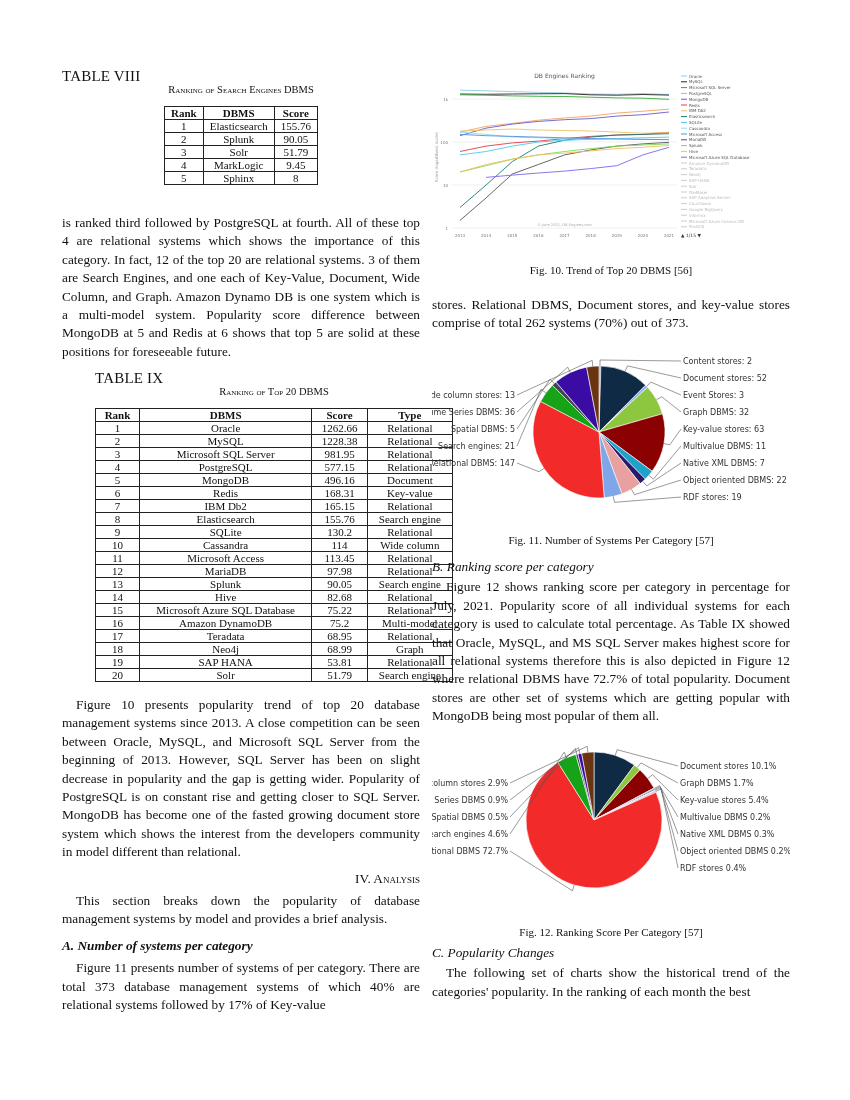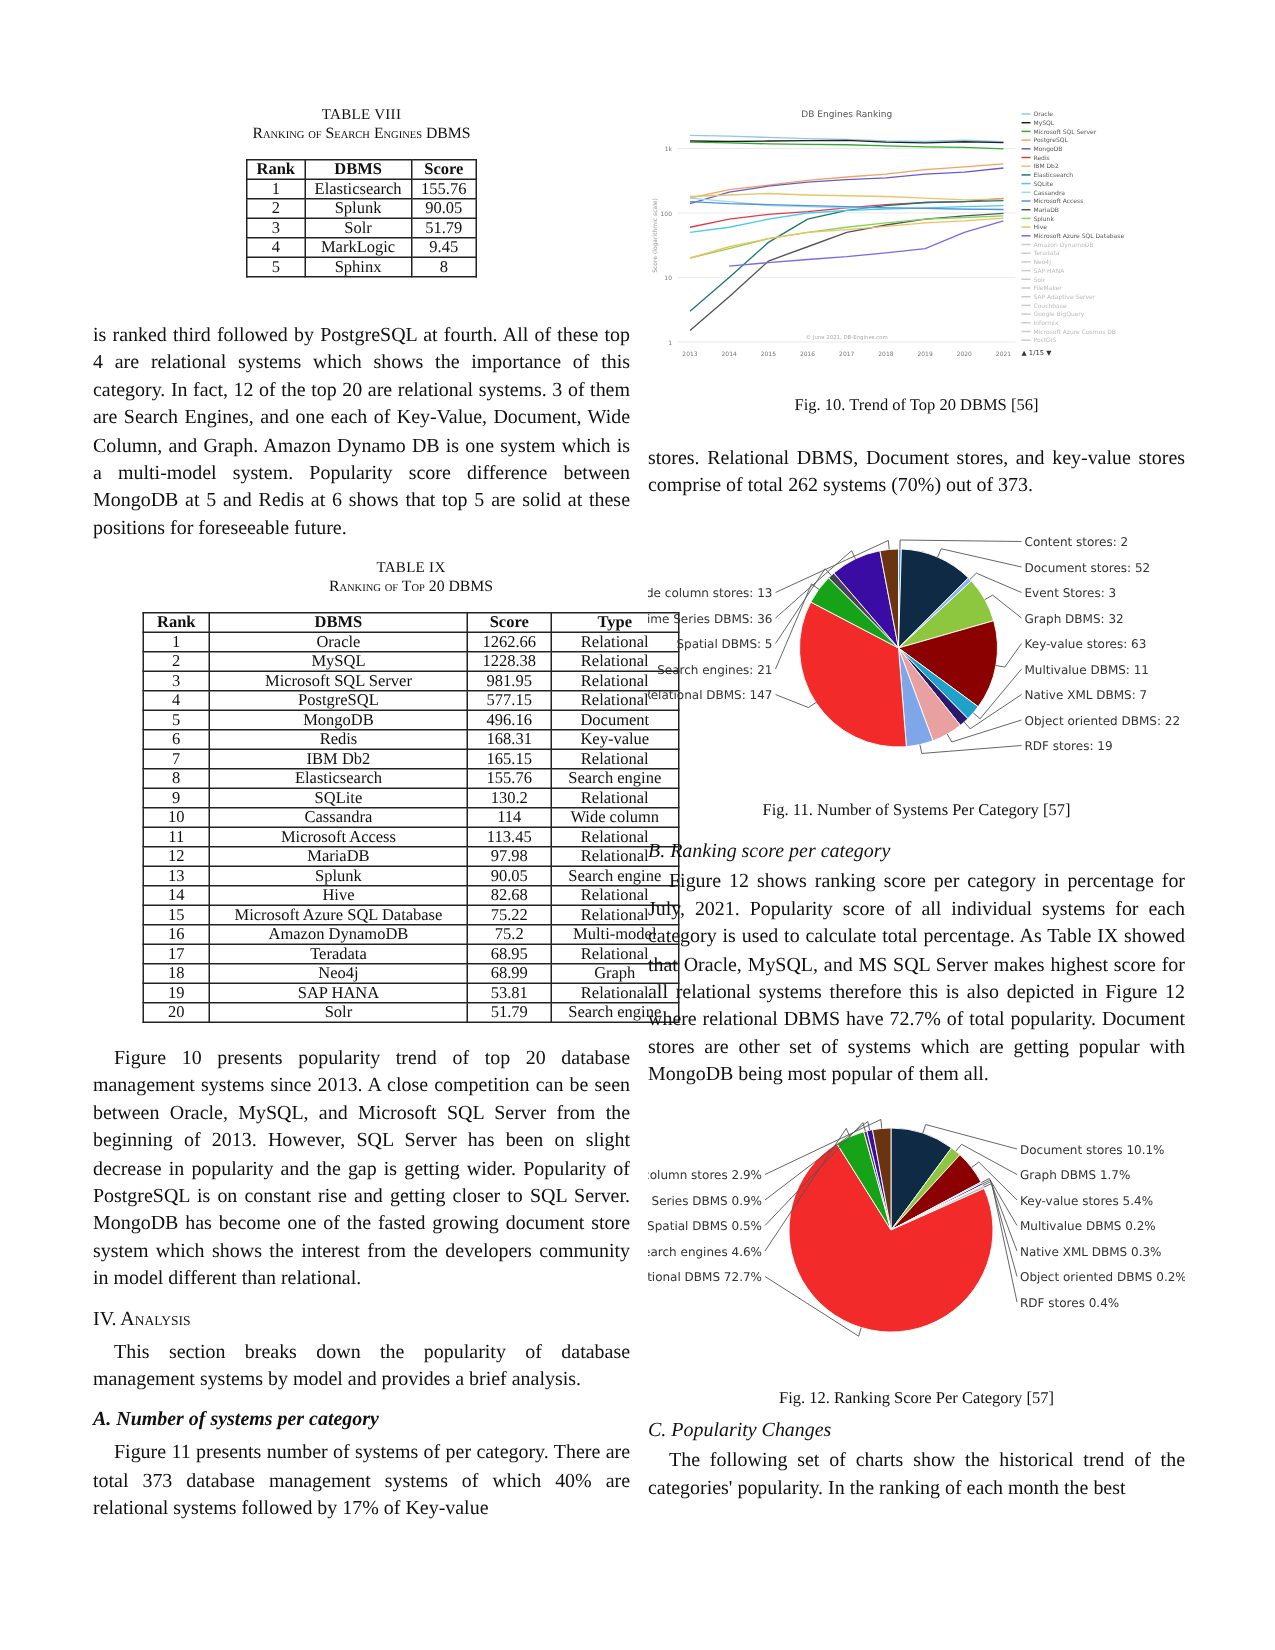--- a/index.html
+++ b/index.html
@@ -1,27 +1,27 @@
 <!DOCTYPE html>
 <html><head>
 <meta charset="utf-8">
 <style>
   html,body{margin:0;padding:0;background:#fff;}
   body{width:850px;height:1100px;position:relative;overflow:hidden;font-family:"Liberation Serif","DejaVu Serif",serif;color:#111;}
   .col{position:absolute;width:358px;font-size:13.3px;line-height:18.4px;text-align:justify;}
   .col-left{left:62px;}
   .col-right{left:432px;}
-  .caption-title{text-align:center;font-size:10px;line-height:13px;letter-spacing:.2px;}
+  .caption-title{font-size:15px;line-height:13px;letter-spacing:.2px;}
   .caption-sub{text-align:center;font-size:10.5px;line-height:13px;font-variant:small-caps;}
   table.t{border-collapse:collapse;margin:0 auto;font-size:11px;line-height:12px;}
   table.t th,table.t td{border:1px solid #222;padding:0 6px;text-align:center;white-space:nowrap;}
   table.t th{font-weight:bold;}
   .p{text-indent:14px;margin:0;}
   .p.noind{text-indent:0;}
-  .sec{text-align:left;font-variant:small-caps;font-size:13.3px;margin:0;}
+  .sec{text-align:right;font-variant:small-caps;font-size:13.3px;margin:0;}
   .sub{font-style:italic;margin:0;}
   .figcap{text-align:center;font-size:11px;}
   svg text{font-family:"DejaVu Sans","Liberation Sans",sans-serif;}
 </style>
 </head>
 <body>
 
 <div class="col col-left" style="top:70px;">
   <div class="caption-title">TABLE VIII</div>
   <div class="caption-sub">Ranking of Search Engines DBMS</div>

